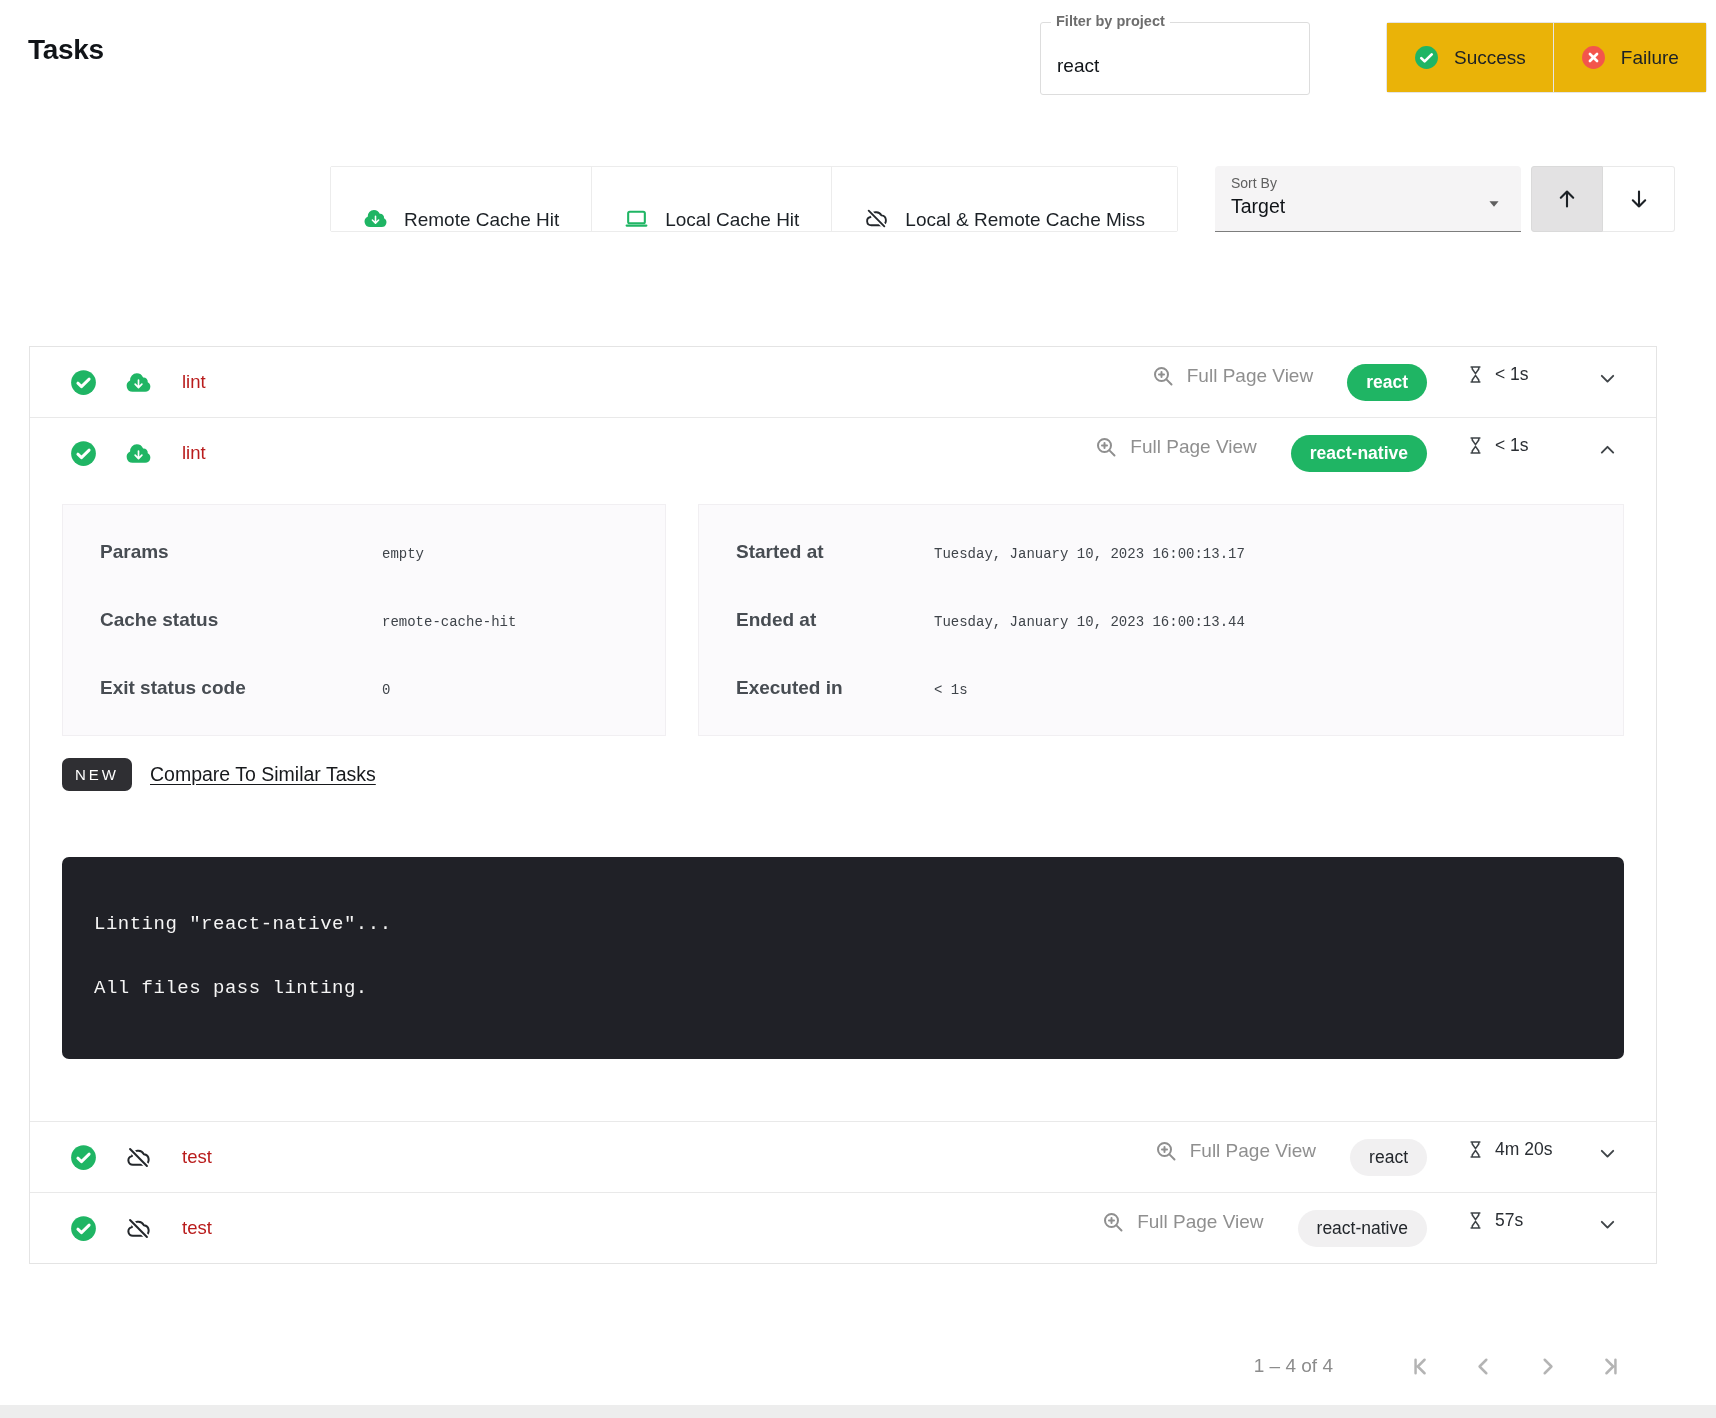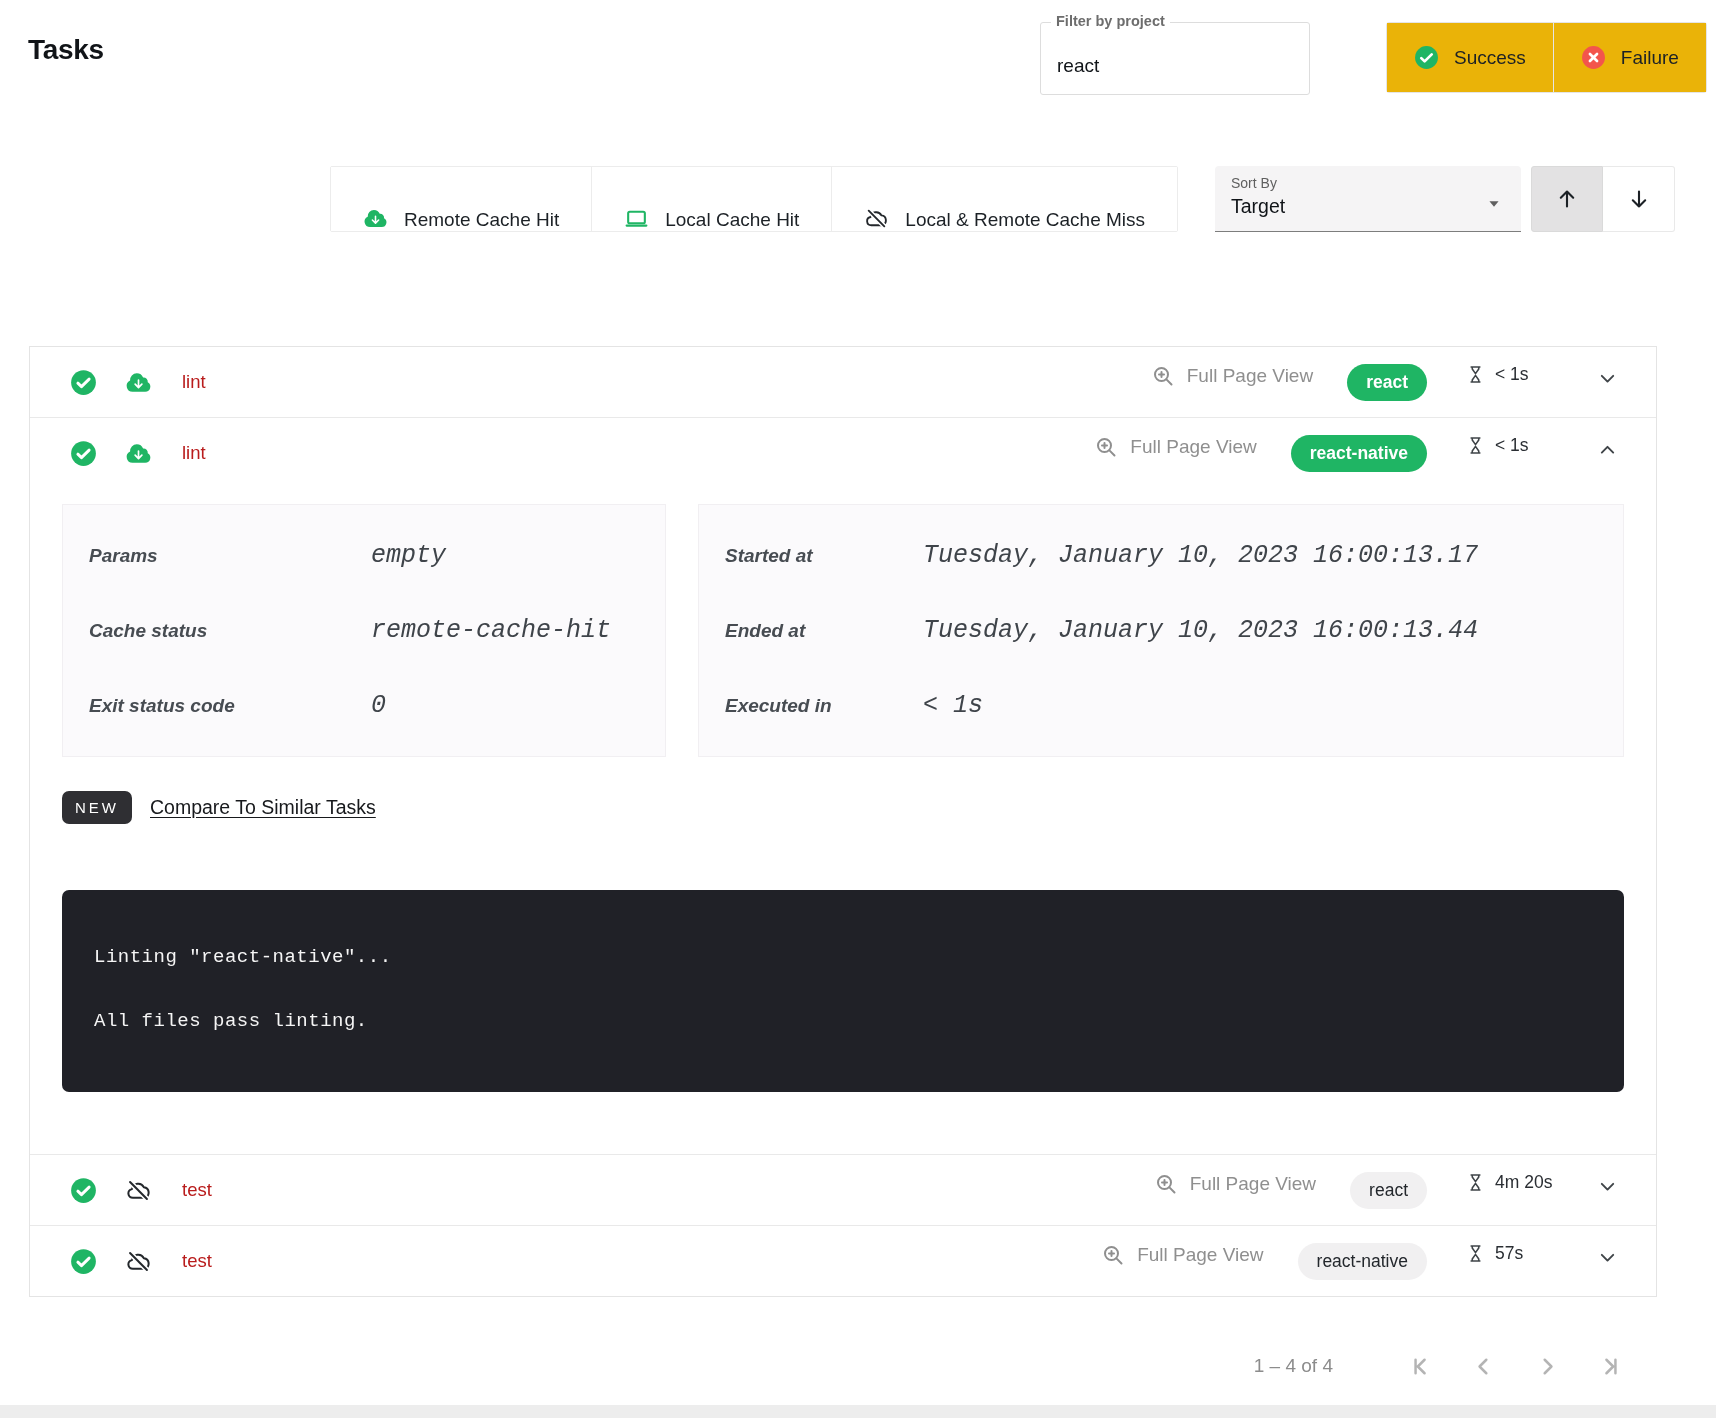--- a/index.html
+++ b/index.html
@@ -41,30 +41,30 @@
   .fpv { display:flex; align-items:center; gap:12px; background:none; border:none; font-size:19px; color:#8f8f8f; cursor:pointer; font-family:inherit; }
   .pill { margin-left:34px; padding:8px 19px; border-radius:999px; font-size:17.5px; }
   .pill-green { background:#1fb564; color:#fff; font-weight:700; }
   .pill-gray  { background:#f1f0f1; color:#23272c; }
   .duration { margin-left:38px; display:flex; align-items:center; gap:9px; font-size:17.5px; color:#2a2e33; min-width:110px; }
   .chev { margin-left:18px; background:none; border:none; cursor:pointer; padding:4px; }
 
   
   .expanded { padding:16px 32px 62px; }
   .panels { display:flex; gap:32px; }
-  .panel { background:#fbfafc; border:1px solid #f1eff2; padding:13px 0;font-style:italic; }
+  .panel { background:#fbfafc; border:1px solid #f1eff2; padding:13px 11px; }
   .panel-left { flex:0 0 604px; }
   .panel-right { flex:1; }
   .d-row { display:flex; align-items:baseline; padding:23px 26px; }
   .d-label { font-size:19px; font-weight:700; color:#474c52; }
   .panel-left  .d-label { flex:0 0 282px; }
   .panel-right .d-label { flex:0 0 198px; }
-  .d-val { font-family:"Liberation Mono", monospace; font-size:25px; color:#3f444a; }
-
-  .compare-row { display:flex; align-items:center; gap:18px; margin-top:34px; }
+  .d-val { font-family:"Liberation Mono", monospace; font-size:14px; color:#3f444a; }
+
+  .compare-row { display:flex; align-items:center; gap:18px; margin-top:22px; }
   .new-badge { background:#2f2f33; color:#ffffff; font-size:15px; font-weight:500; letter-spacing:3px; padding:8px 13px; border-radius:7px; }
   .compare-link { font-size:19.5px; color:#17191c; text-decoration:underline; text-underline-offset:3px; cursor:pointer; }
 
   .terminal { margin-top:66px; background:#202127; border-radius:7px; padding:56px 32px 60px; }
   .t-line { font-family:"Liberation Mono", monospace; font-size:19px; color:#f5f5f5; letter-spacing:0.5px; }
   .t-line + .t-line { margin-top:42px; }
 
   
   .pagination { position:absolute; left:29px; top:1340px; width:1598px; height:52px; display:flex; align-items:center; justify-content:flex-end; gap:33px; }
   .page-range { font-size:19px; color:#8c8c8c; margin-right:38px; }

